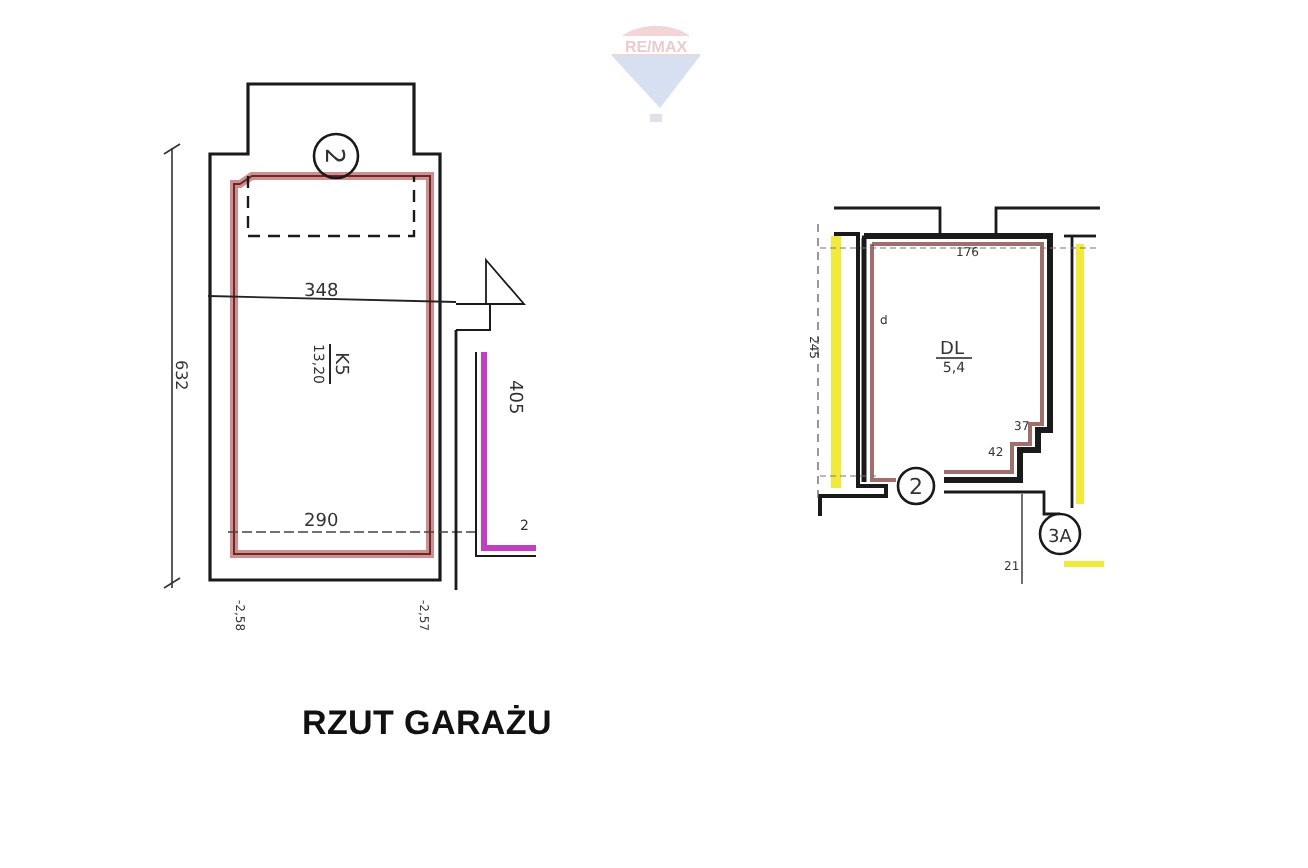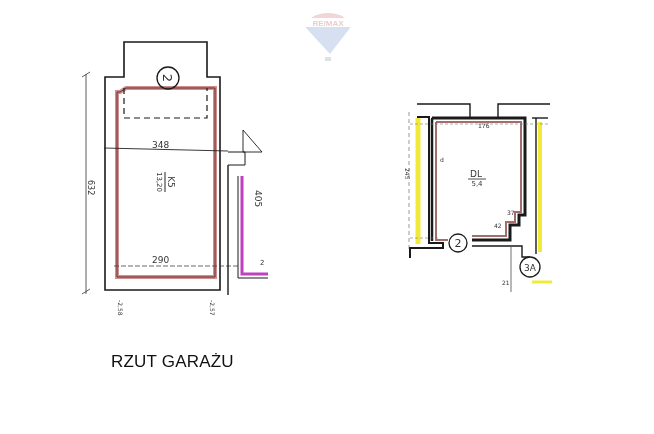--- a/index.html
+++ b/index.html
@@ -1,18 +1,18 @@
 <!DOCTYPE html>
 <html><head>
   <meta charset="utf-8">
   <style>
     html, body { margin: 0; padding: 0; background: #ffffff; }
     body { width: 654px; height: 434px; position: relative; overflow: hidden; font-family: "Liberation Sans", sans-serif; }
     .canvas { position: absolute; left: 0; top: 0; width: 654px; height: 322px; }
-    .caption { position: absolute; font-family: "Liberation Sans", sans-serif; font-weight: normal; font-size: 17px; color: #111; letter-spacing: 0.2px; white-space: nowrap; }
+    .caption { position: absolute; font-family: "Liberation Sans", sans-serif; font-weight: bold; font-size: 17px; color: #111; letter-spacing: 0.2px; white-space: nowrap; margin-left: 40px; }
     .cap-left { left: 111px; top: 352px; }
     .cap-right { left: 402px; top: 352px; }
     .hand { font-family: "DejaVu Sans", sans-serif; fill: #333; }
   </style>
 </head>
 <body>
 
 <div class="canvas">
   <svg width="654" height="434" viewBox="0 0 654 434" xmlns="http://www.w3.org/2000/svg">
 

